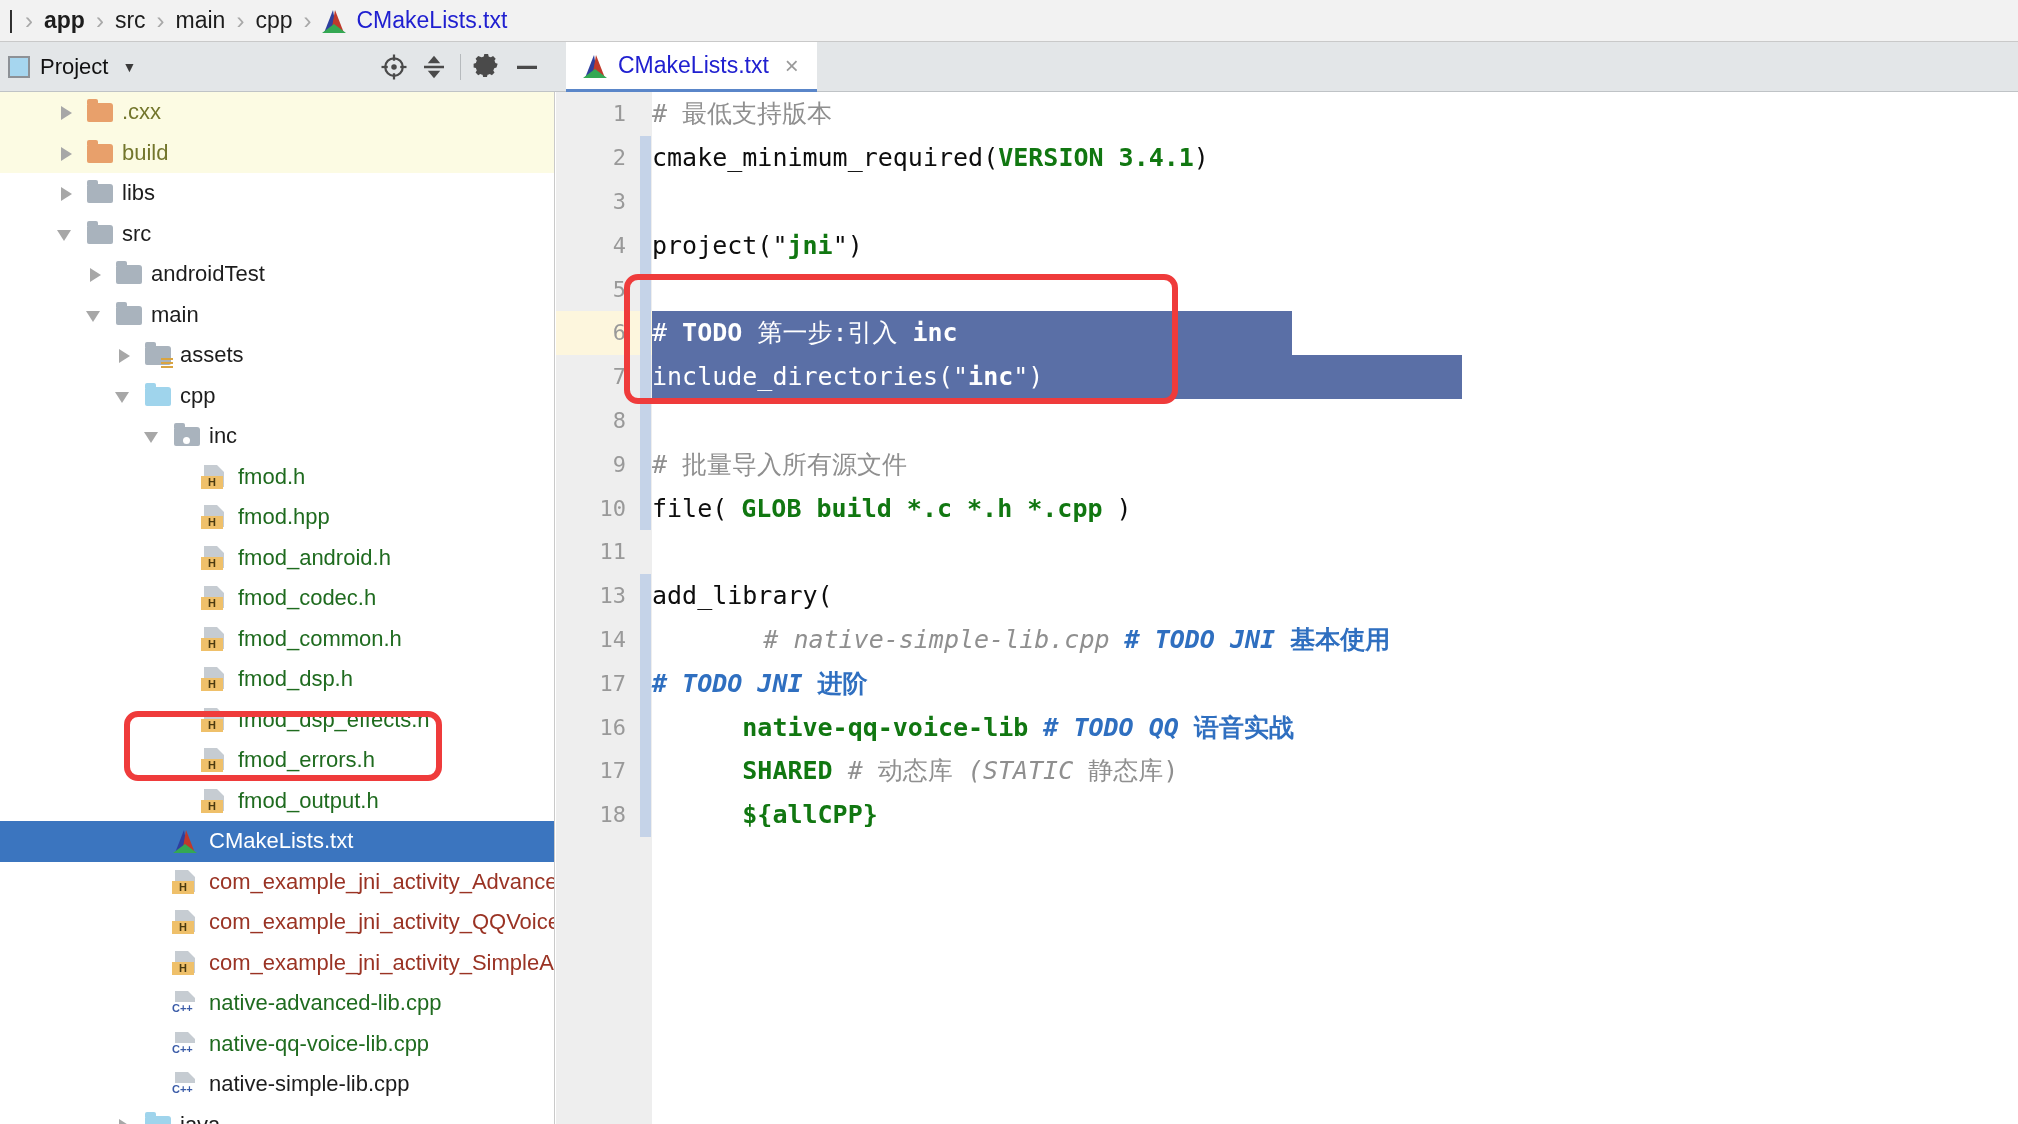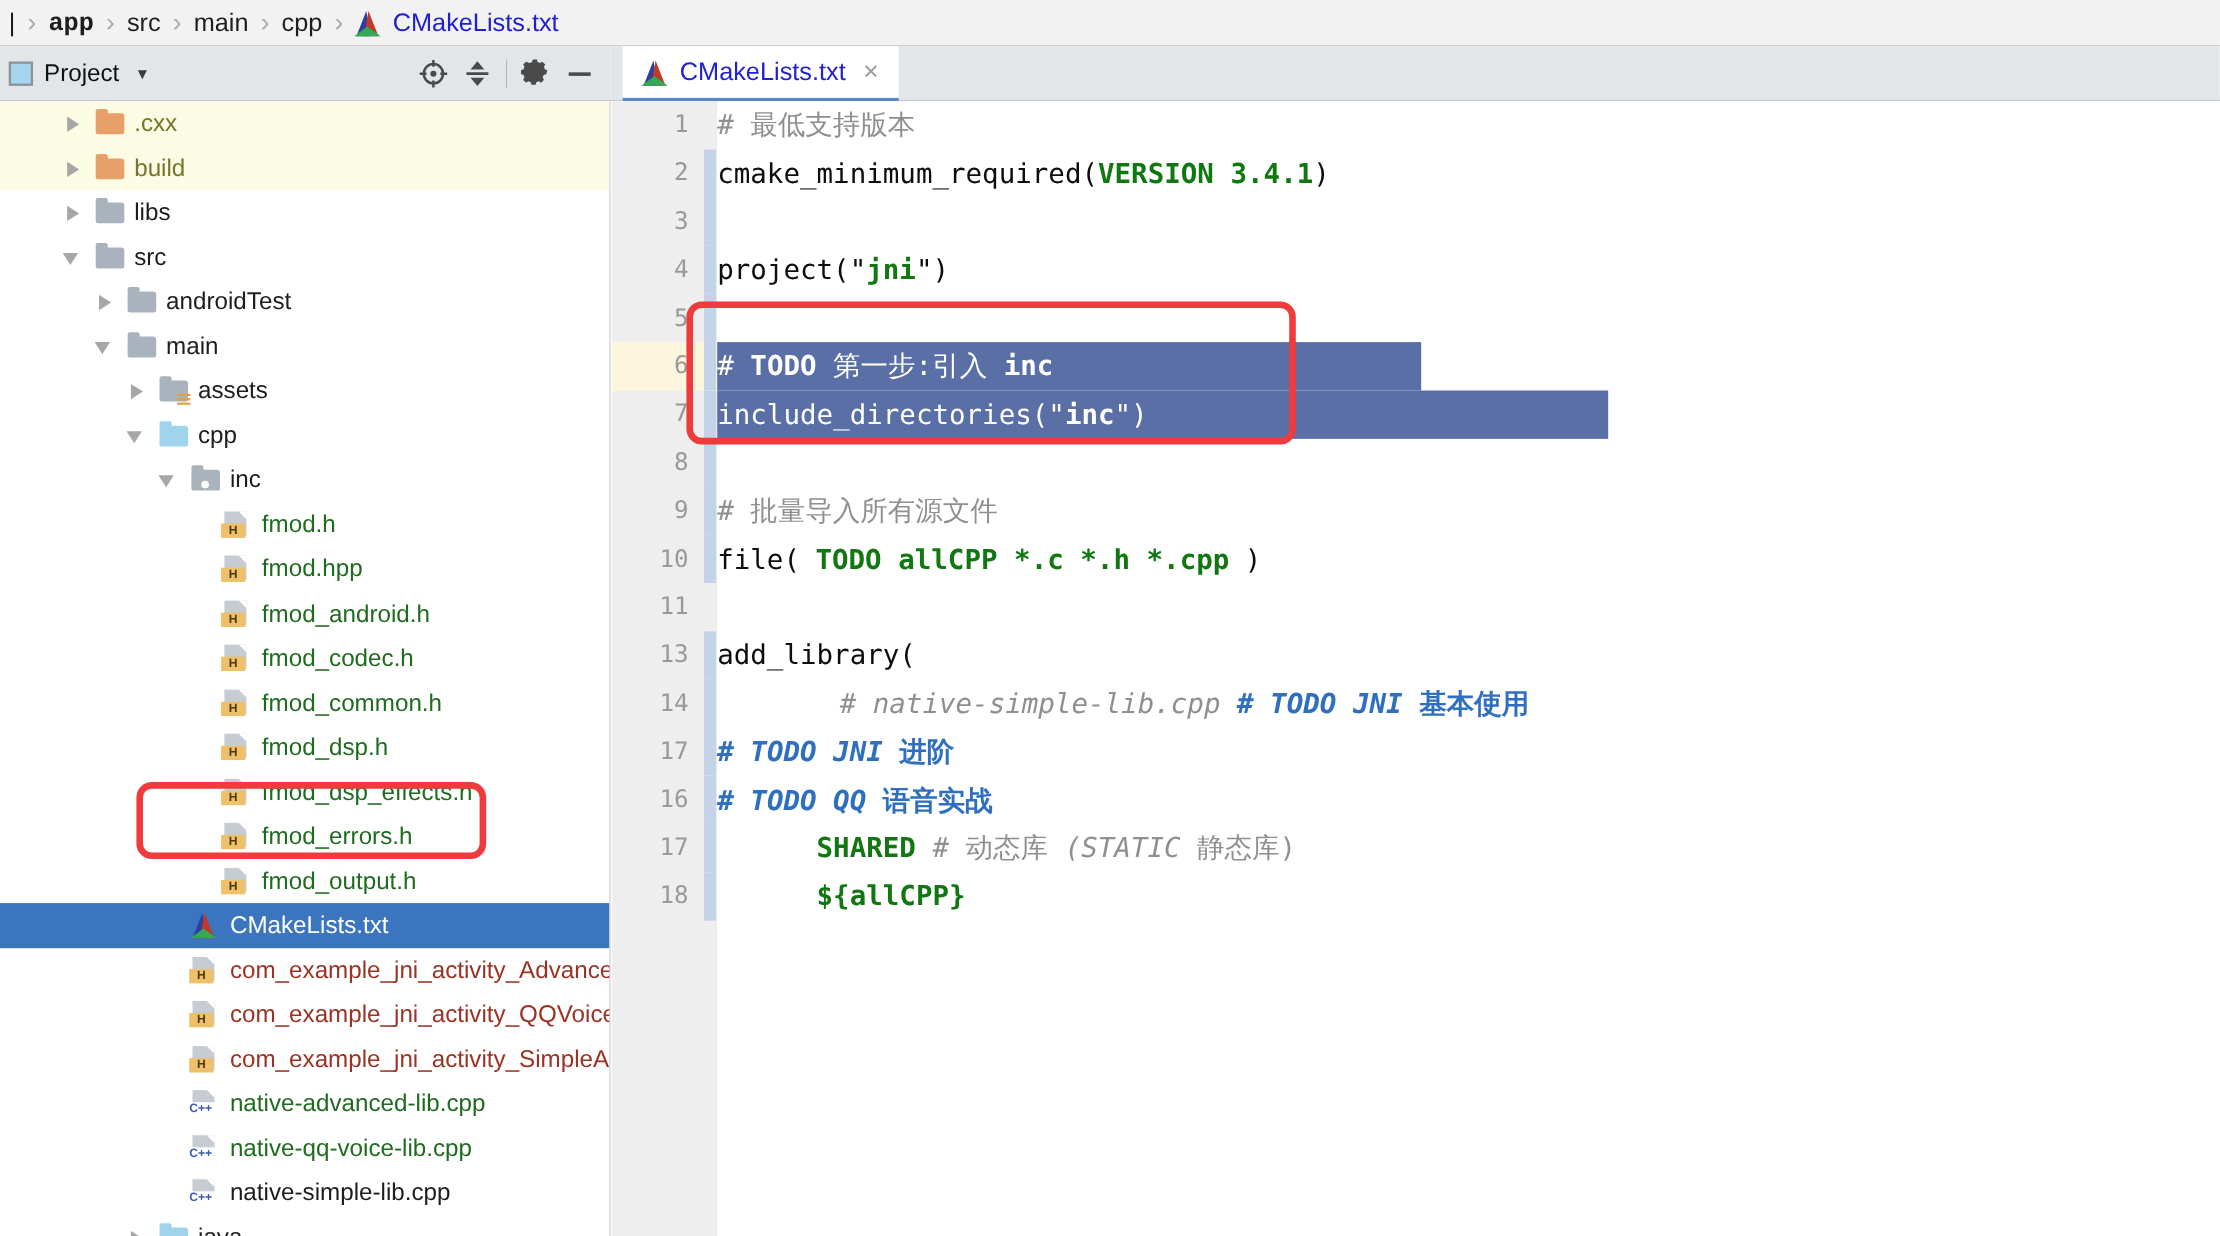--- a/index.html
+++ b/index.html
@@ -11,21 +11,21 @@
   }
   .app{position:relative;width:2018px;height:1124px;}
 
   
   .breadcrumb{
     position:absolute;left:0;top:0;width:2018px;height:42px;
     background:#f2f2f2;border-bottom:1px solid #c9c9c9;
     display:flex;align-items:center;padding-left:6px;box-sizing:border-box;
   }
   .crumb{font-size:23px;color:#1d1d1d;padding:0 2px;white-space:nowrap;}
-  .crumb.bold{font-weight:bold;font-family:Liberation Mono, monospace;}
+  .crumb.bold{font-weight:bold;}
   .crumb.file{color:#2020d0;}
   .crumb-sep{font-size:24px;color:#a9a9a9;padding:0 9px;font-weight:300;}
   .cmake-ico{display:inline-block;vertical-align:-4px;margin-right:8px;}
 
   
   .twheader{
     position:absolute;left:0;top:42px;width:555px;height:50px;
     background:#e3e6e8;border-bottom:1px solid #bfc3c6;
     display:flex;align-items:center;box-sizing:border-box;padding:0 8px;
   }
@@ -491,21 +491,21 @@
           <div class="code" style="background: transparent;"></div>
         </div>
         <div class="eline">
           <div class="chbar"></div>
           <div class="lnum">9</div>
           <div class="code" style="background: transparent;"><span class="cmt-cn"># 批量导入所有源文件</span></div>
         </div>
         <div class="eline">
           <div class="chbar"></div>
           <div class="lnum">10</div>
-          <div class="code" style="background: transparent; gap: 14px;"><span class="">file(</span><span class="kw">TODO allCPP *.c *.h *.cpp</span><span class="">)</span></div>
+          <div class="code" style="background: transparent; gap: 14px;"><span class="">file(</span><span class="kw">GLOB build *.c *.h *.cpp</span><span class="">)</span></div>
         </div>
         <div class="eline">
           <div class="lnum">11</div>
           <div class="code" style="background: transparent;"></div>
         </div>
         <div class="eline">
           <div class="chbar"></div>
           <div class="lnum">13</div>
           <div class="code" style="background: transparent;"><span class="">add_library(</span></div>
         </div>
@@ -515,21 +515,21 @@
           <div class="code" style="background: transparent; padding-left: 21px;"><span class="cmt">      # native-simple-lib.cpp </span><span class="todo"># </span><span class="todo">TODO JNI </span><span class="todo-cn">基本使用</span></div>
         </div>
         <div class="eline">
           <div class="chbar"></div>
           <div class="lnum">17</div>
           <div class="code" style="background: transparent;"><span class="todo"># </span><span class="todo">TODO JNI </span><span class="todo-cn">进阶</span></div>
         </div>
         <div class="eline">
           <div class="chbar"></div>
           <div class="lnum">16</div>
-          <div class="code" style="background: transparent;"><span class="todo"># </span><span class="todo">TODO QQ </span><span class="todo-cn">语音实战</span></div>
+          <div class="code" style="background: transparent;"><span class="kw">      native-qq-voice-lib </span><span class="todo"># </span><span class="todo">TODO QQ </span><span class="todo-cn">语音实战</span></div>
         </div>
         <div class="eline">
           <div class="chbar"></div>
           <div class="lnum">17</div>
           <div class="code" style="background: transparent;"><span class="kw">      SHARED </span><span class="cmt"># </span><span class="cmt-cn">动态库 </span><span class="cmt">(STATIC </span><span class="cmt-cn">静态库)</span></div>
         </div>
         <div class="eline">
           <div class="chbar"></div>
           <div class="lnum">18</div>
           <div class="code" style="background: transparent;"><span class="kw">      ${allCPP}</span></div>

